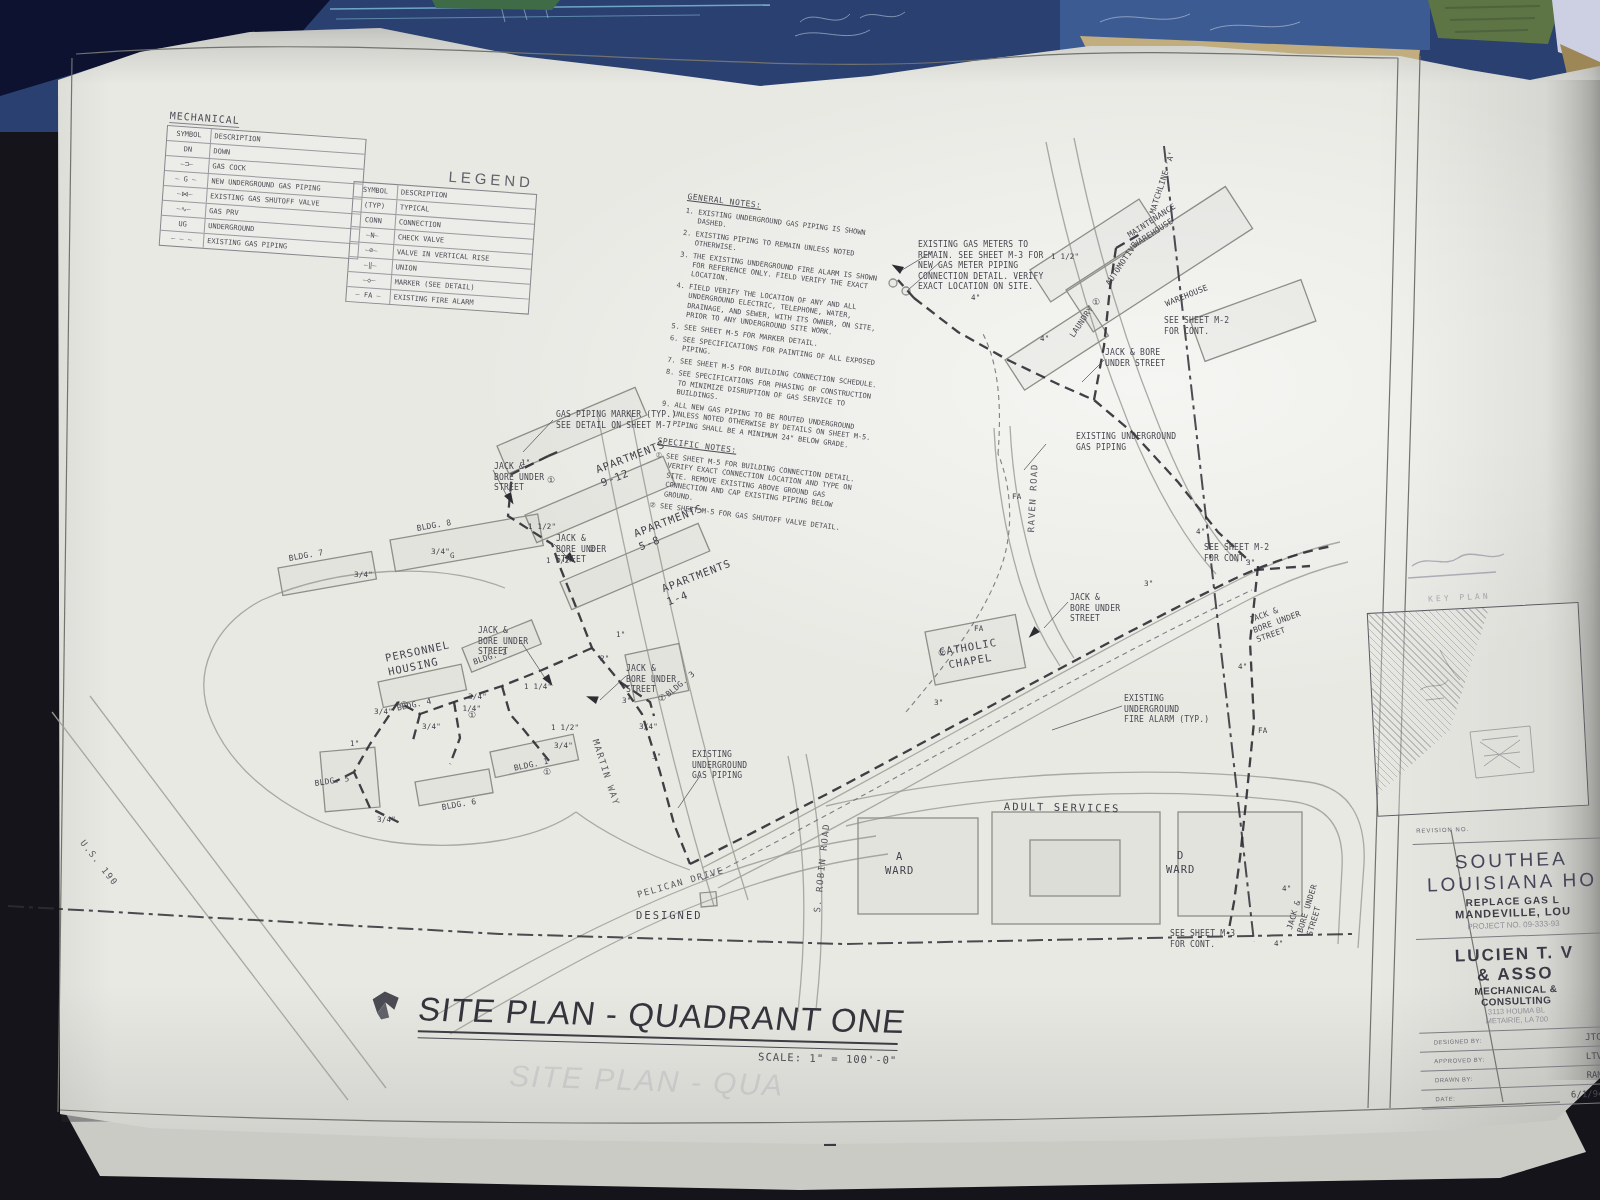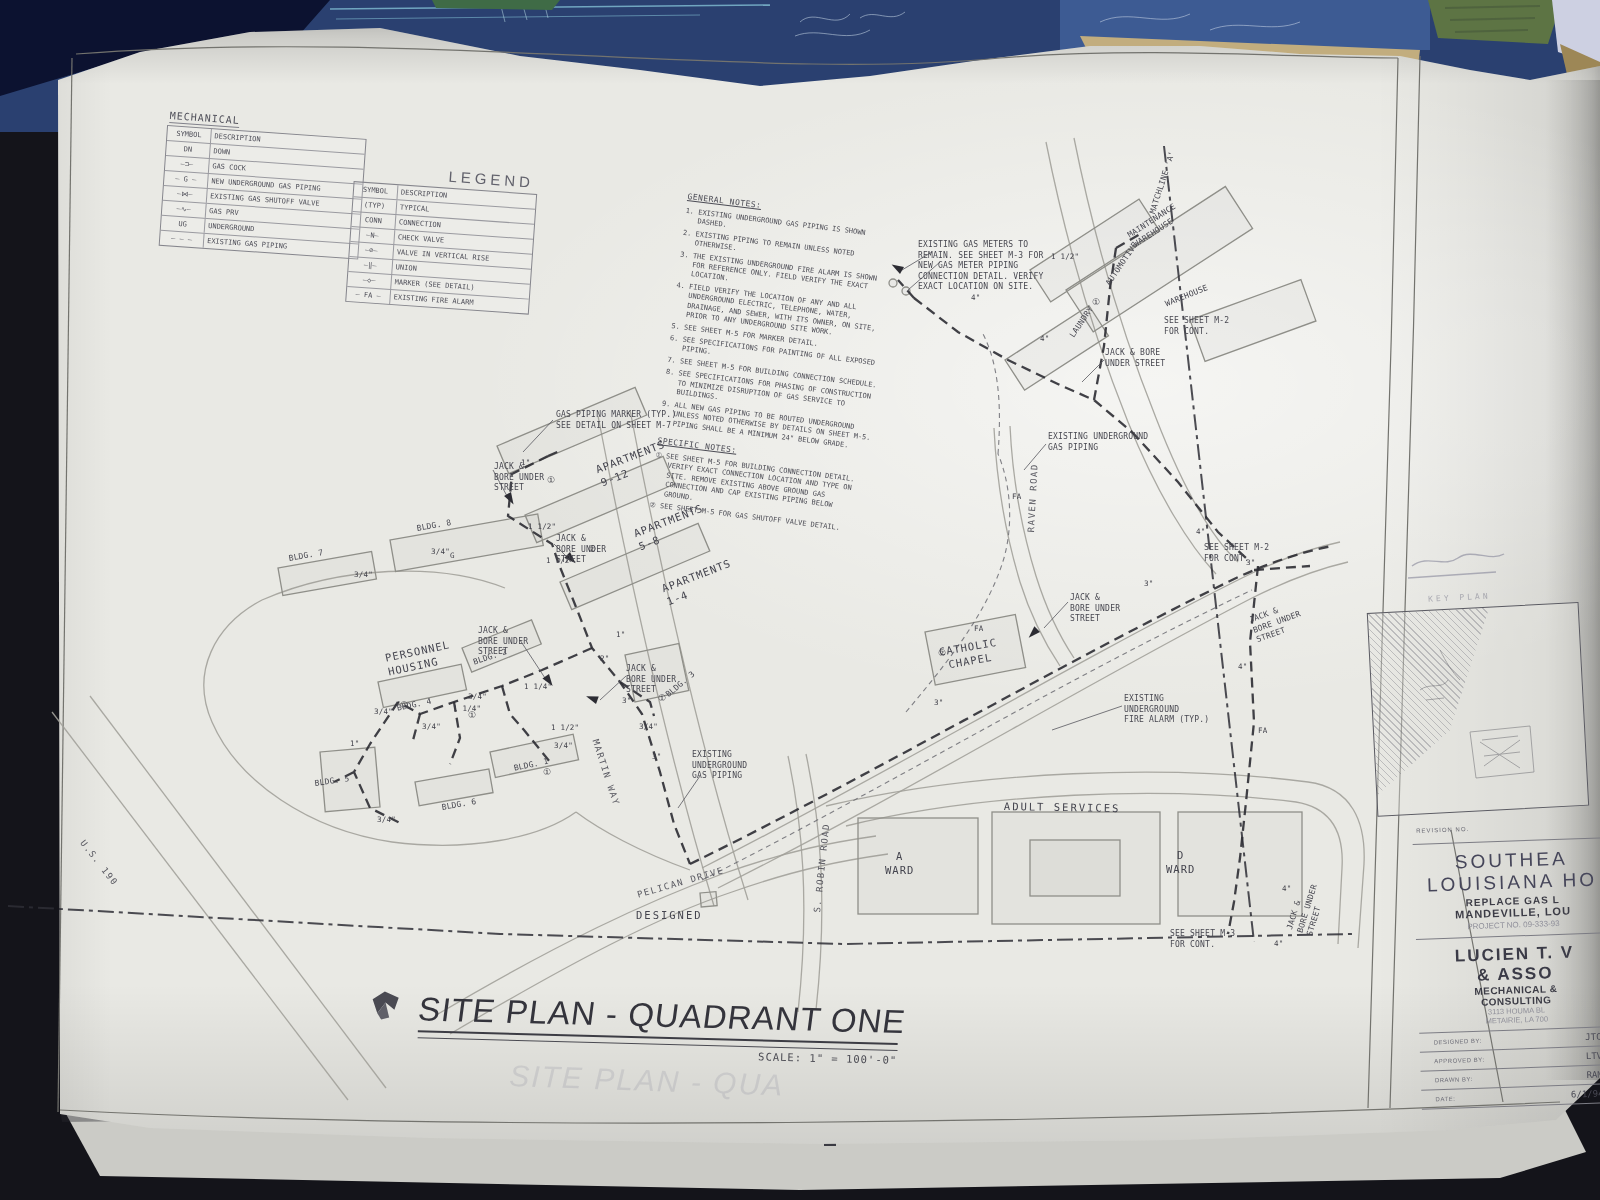--- a/index.html
+++ b/index.html
@@ -344,21 +344,21 @@
 BORE UNDER
 STREET</span>
     <span class="lbl" style="left:1285px;top:928px;transform:rotate(-73deg)">JACK &amp;
 BORE UNDER
 STREET</span>
     <span class="lbl" style="left:1105px;top:348px">JACK &amp; BORE
 UNDER STREET</span>
     <span class="lbl" style="left:692px;top:750px">EXISTING
 UNDERGROUND
 GAS PIPING</span>
-    <span class="lbl" style="left:1048px;top:432px">EXISTING UNDERGROUND
+    <span class="lbl" style="left:1076px;top:432px">EXISTING UNDERGROUND
 GAS PIPING</span>
     <span class="lbl" style="left:1124px;top:694px">EXISTING
 UNDERGROUND
 FIRE ALARM (TYP.)</span>
     <span class="lbl" style="left:918px;top:240px">EXISTING GAS METERS TO
 REMAIN.  SEE SHEET M-3 FOR
 NEW GAS METER PIPING
 CONNECTION DETAIL.  VERIFY
 EXACT LOCATION ON SITE.</span>
     <span class="lbl" style="left:1164px;top:316px">SEE SHEET M-2

